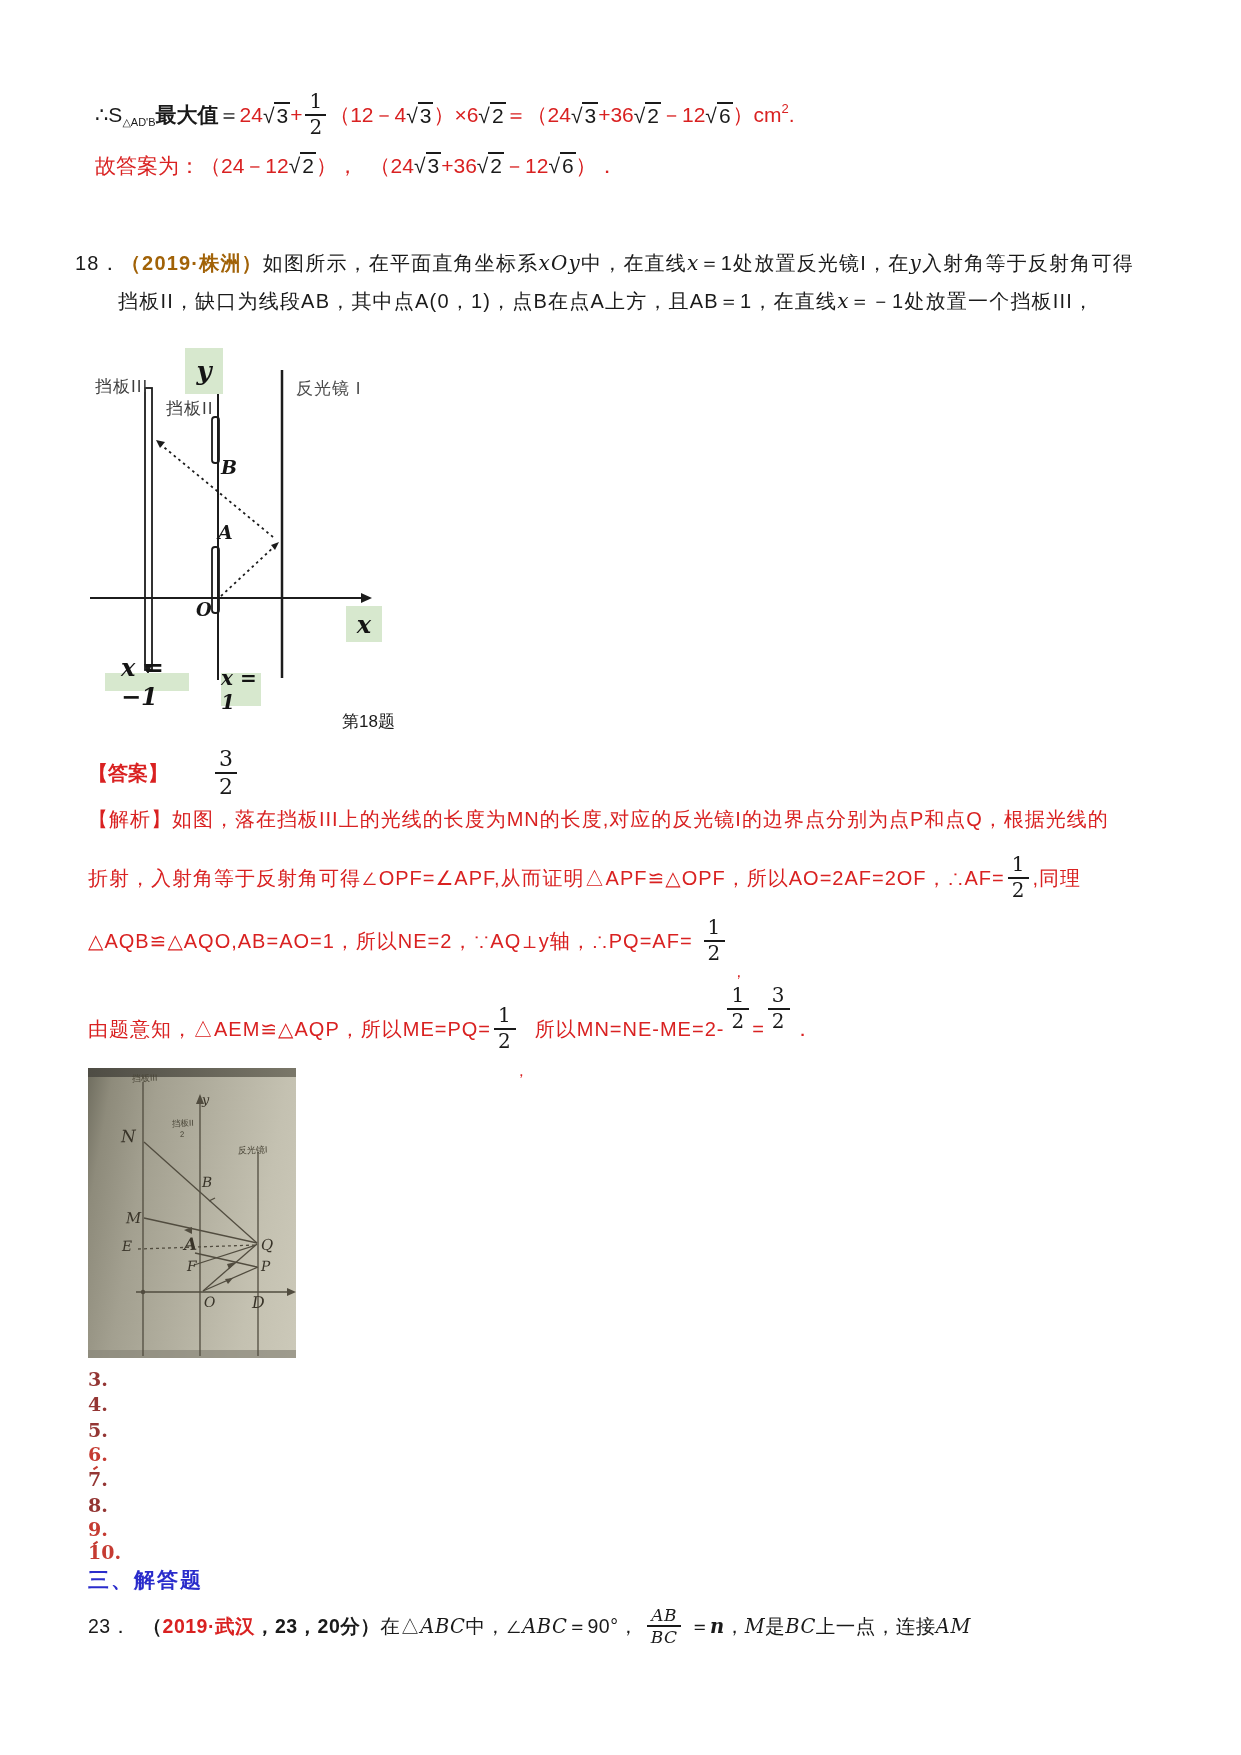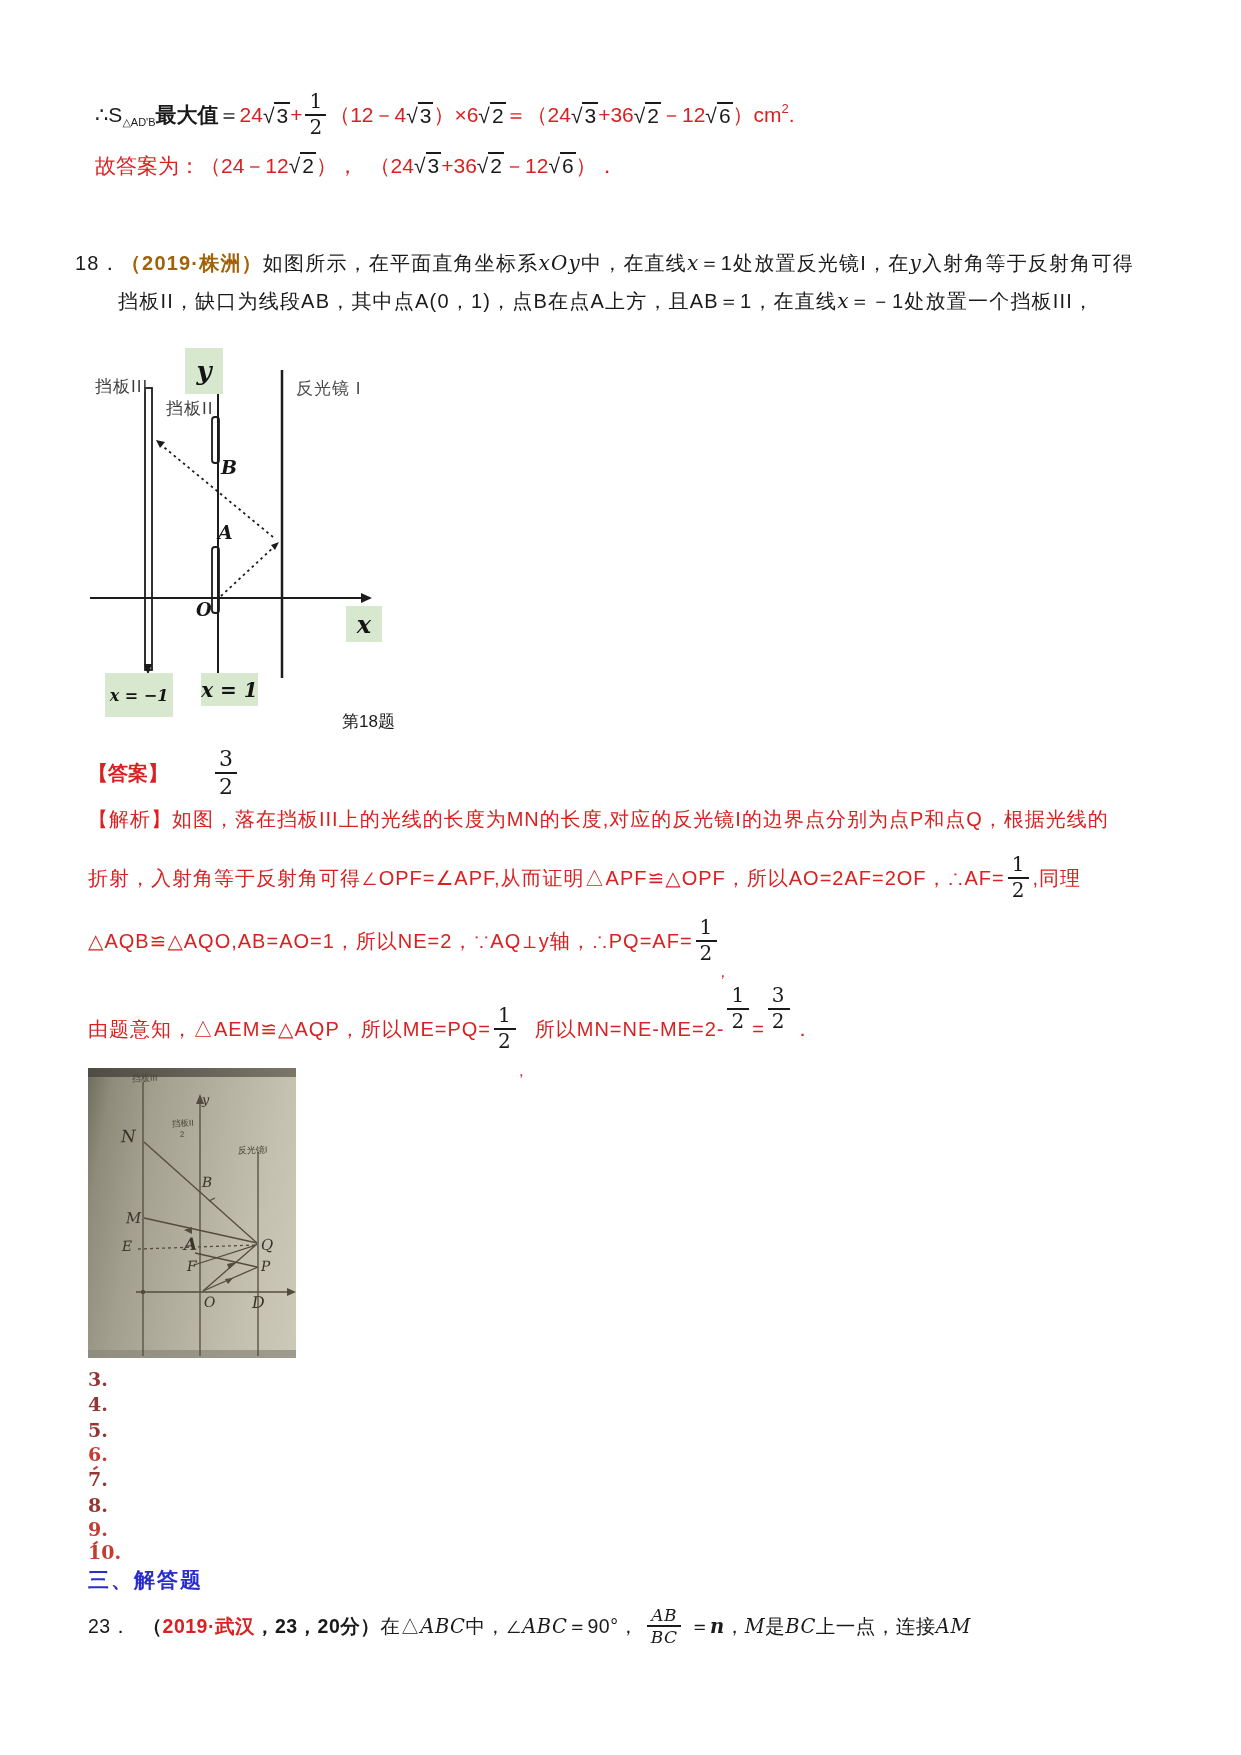--- a/index.html
+++ b/index.html
@@ -88,34 +88,34 @@
     <div class="dlabel" style="left:216px;top:47px;color:#4a4a4a;">反光镜 I</div>
     <div class="gbox" style="left:105px;top:18px;width:38px;height:46px;font-size:26px;">
       <span>y</span>
     </div>
     <div class="gbox" style="left:266px;top:276px;width:36px;height:36px;font-size:24px;">
       <span>x</span>
     </div>
     <div class="pt-label" style="left:141px;top:126px;font-size:19px;">B</div>
     <div class="pt-label" style="left:138px;top:191px;font-size:19px;">A</div>
     <div class="pt-label" style="left:116px;top:269px;">O</div>
-    <div class="gbox" style="left:25px;top:343px;width:68px;height:44px;font-size:16px;">
+    <div class="gbox" style="left:25px;top:343px;width:68px;height:18px;font-size:24px;padding-left:16px;">
       <span>x = −1</span>
     </div>
-    <div class="gbox" style="left:121px;top:343px;width:57px;height:33px;font-size:20px;text-align:center;">
+    <div class="gbox" style="left:141px;top:343px;width:40px;height:33px;font-size:20px;">
       <span>x = 1</span>
     </div>
   </div>
   <div class="caption">第18题</div>
 
   <div class="row" style="top:744px;left:88px;height:58px;font-size:20px;gap:44px;"><span class="red b">【答案】</span><span class="frac blk ansfr"><span class="n">3</span><span class="d">2</span></span></div>
 
   <div class="line ana" style="top:806px;left:88px;"><span class="red">【解析】如图，落在挡板III上的光线的长度为MN的长度,对应的反光镜I的边界点分别为点P和点Q，根据光线的</span></div>
   <div class="row ana" style="top:845px;left:88px;height:66px;"><span class="red">折射，入射角等于反射角可得∠OPF=∠APF,从而证明△APF≌△OPF，所以AO=2AF=2OF，∴AF=</span><span class="frac blk fr"><span class="n">1</span><span class="d">2</span></span><span class="red">,同理</span></div>
-  <div class="row ana" style="top:908px;left:88px;height:66px;"><span class="red">△AQB≌△AQO,AB=AO=1，所以NE=2，∵AQ⊥y轴，∴PQ=AF=</span><span class="frac blk fr"><span class="n">1</span><span class="d">2</span></span><span class="red cma">，</span></div>
+  <div class="row ana" style="top:908px;left:88px;height:66px;gap:8px;"><span class="red">△AQB≌△AQO,AB=AO=1，所以NE=2，∵AQ⊥y轴，∴PQ=AF=</span><span class="frac blk fr"><span class="n">1</span><span class="d">2</span></span><span class="red cma">，</span></div>
   <div class="row ana" style="top:985px;left:88px;height:88px;"><span class="red">由题意知，△AEM≌△AQP，所以ME=PQ=</span><span class="frac blk fr"><span class="n">1</span><span class="d">2</span></span><span class="red cma">，</span><span class="red">所以MN=NE-ME=2-</span><span class="frac blk fr raise"><span class="n">1</span><span class="d">2</span></span><span class="red">=</span><span class="frac blk fr raise"><span class="n">3</span><span class="d">2</span></span><span class="red">．</span></div>
 
   <div class="photo">
     <div class="photo-topbar"></div>
     <div class="photo-bottombar"></div>
     <svg width="208" height="290" viewBox="0 0 208 290" style="position:absolute;left:0;top:0;">
       <g stroke="#514c3f" stroke-width="1.3" fill="none">
         <line x1="55" y1="14" x2="55" y2="288"></line>
         <line x1="112" y1="30" x2="112" y2="288"></line>
         <line x1="170" y1="84" x2="170" y2="288"></line>

